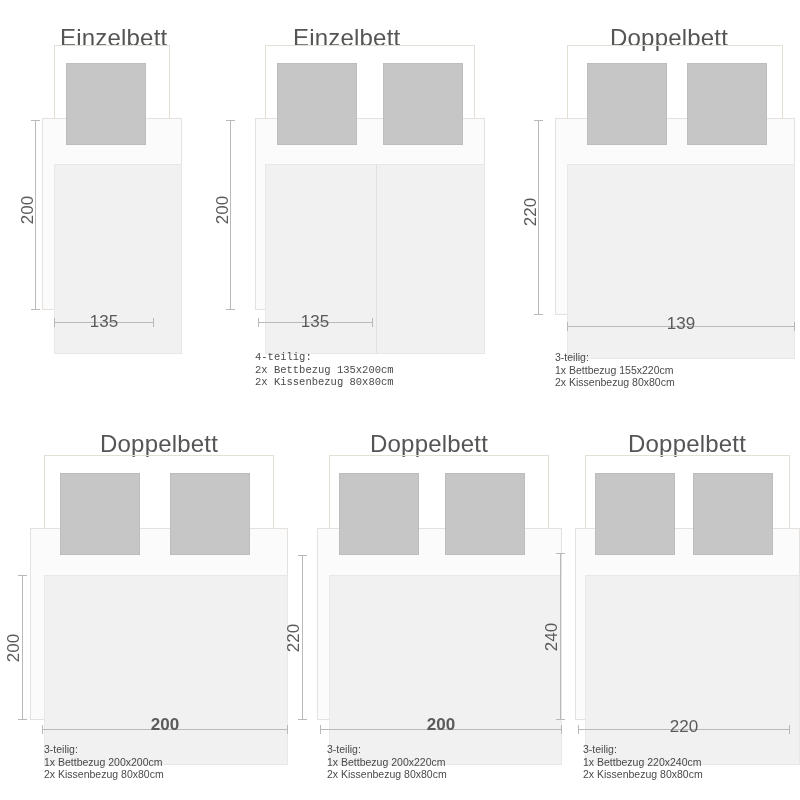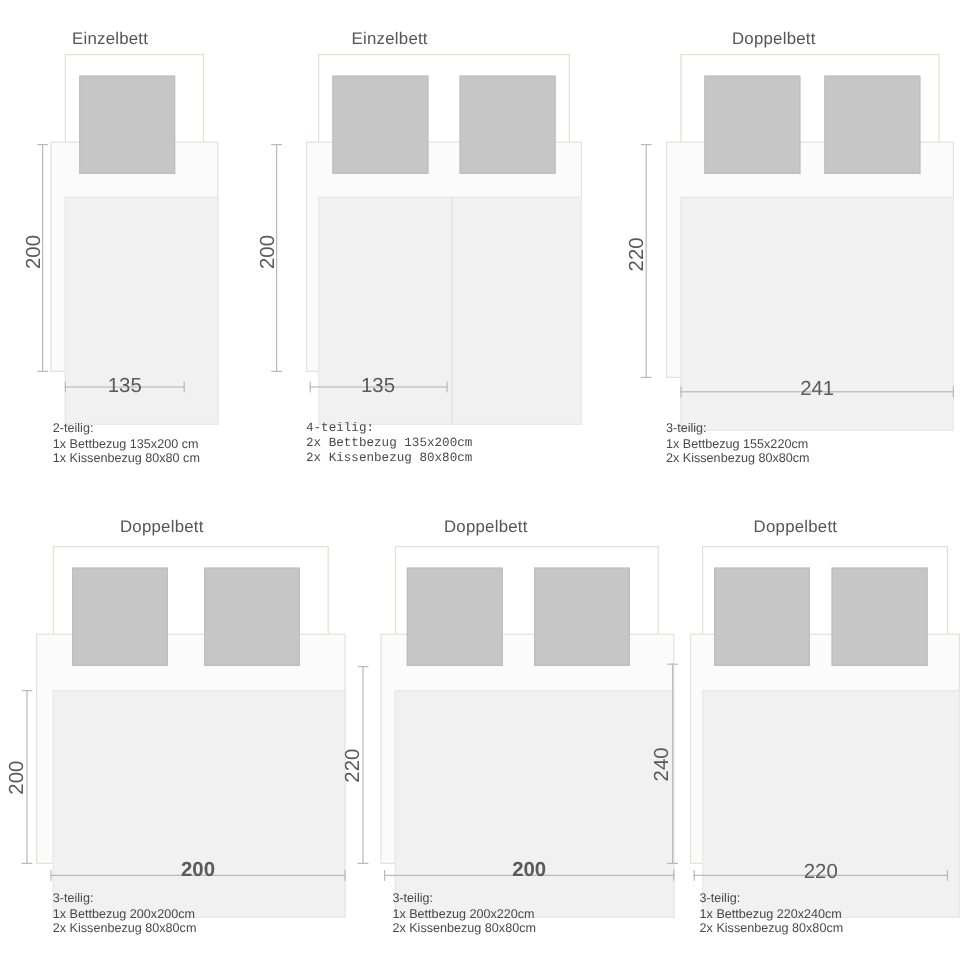--- a/index.html
+++ b/index.html
@@ -19,21 +19,21 @@
     position: relative;
     width: 800px;
     height: 800px;
   }
   .cell {
     position: absolute;
     box-sizing: border-box;
   }
   .title {
     position: absolute;
-    font-size: 14px;
+    font-size: 24px;
     font-weight: 400;
     color: #555555;
     white-space: nowrap;
     letter-spacing: 0.2px;
   }
   
   .bed {
     position: absolute;
   }
   .mattress {
@@ -150,23 +150,20 @@
       <div class="duvet" style="left:12px;top:119px;width:128px;height:190px;"></div>
       <div class="pillow" style="left:24px;top:18px;width:80px;height:82px;"></div>
     </div>
 
     <div class="dim-v" style="left:35px;top:120px;height:190px;"></div>
     <div class="dim-label-v" style="left:-2px;top:200px;width:60px;">200</div>
 
     <div class="dim-h" style="left:54px;top:322px;width:100px;"></div>
     <div class="dim-label-h" style="left:74px;top:312px;width:60px;">135</div>
 
-    <div class="spec" style="left:44px;top:351px;">2-teilig:
-1x Bettbezug 135x200 cm
-1x Kissenbezug 80x80 cm</div>
   </div>
 
   <div class="cell" style="left:245px;top:0px;width:290px;height:400px;">
     <div class="title" style="left:48px;top:24px;">Einzelbett</div>
 
     <div class="bed" style="left:10px;top:45px;width:230px;height:265px;">
       <div class="headboard" style="left:10px;top:0px;width:210px;height:75px;"></div>
       <div class="mattress" style="left:0;top:73px;width:230px;height:192px;"></div>
       <div class="sheet" style="left:10px;top:119px;width:220px;height:190px;"></div>
       <div class="duvet" style="left:10px;top:119px;width:220px;height:190px;">
@@ -196,21 +193,21 @@
       <div class="sheet" style="left:12px;top:119px;width:228px;height:195px;"></div>
       <div class="duvet" style="left:12px;top:119px;width:228px;height:195px;"></div>
       <div class="pillow" style="left:32px;top:18px;width:80px;height:82px;"></div>
       <div class="pillow" style="left:132px;top:18px;width:80px;height:82px;"></div>
     </div>
 
     <div class="dim-v" style="left:18px;top:120px;height:195px;"></div>
     <div class="dim-label-v" style="left:-19px;top:202px;width:60px;">220</div>
 
     <div class="dim-h" style="left:47px;top:326px;width:228px;"></div>
-    <div class="dim-label-h" style="left:131px;top:314px;width:60px;">241</div>
+    <div class="dim-label-h" style="left:131px;top:314px;width:60px;">139</div>
 
     <div class="spec" style="left:35px;top:351px;">3-teilig:
 1x Bettbezug 155x220cm
 2x Kissenbezug 80x80cm</div>
   </div>
 
   <div class="cell" style="left:0px;top:405px;width:300px;height:395px;">
     <div class="title" style="left:100px;top:25px;">Doppelbett</div>
 
     <div class="bed" style="left:30px;top:50px;width:258px;height:265px;">

